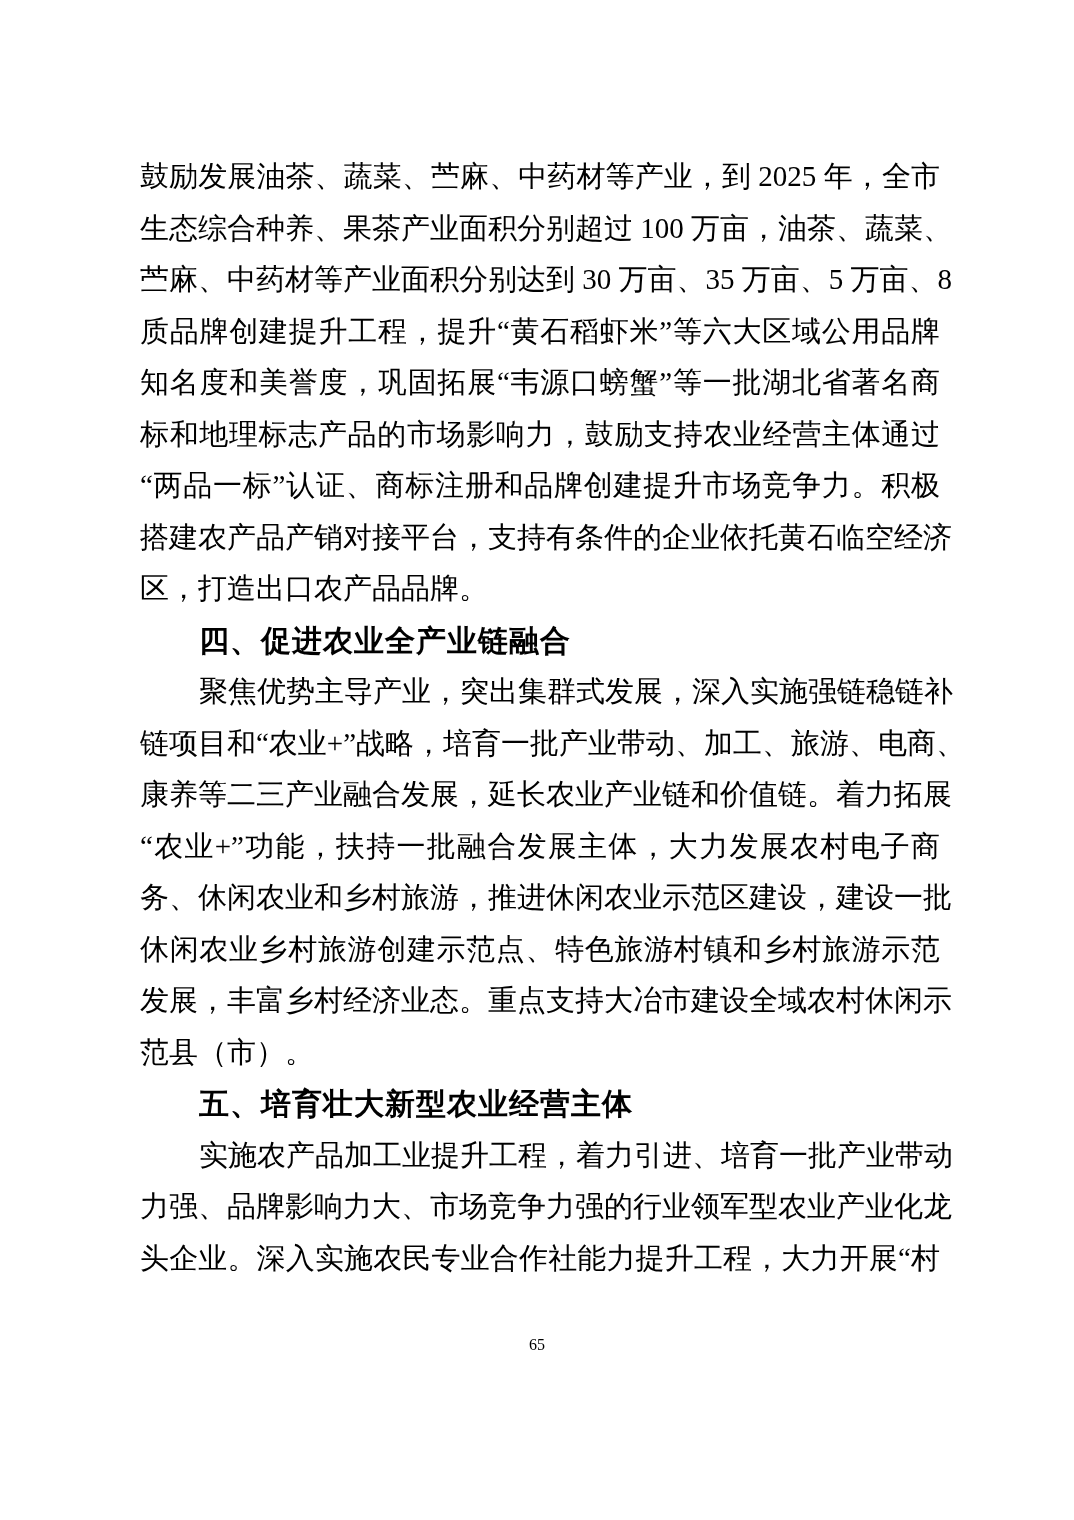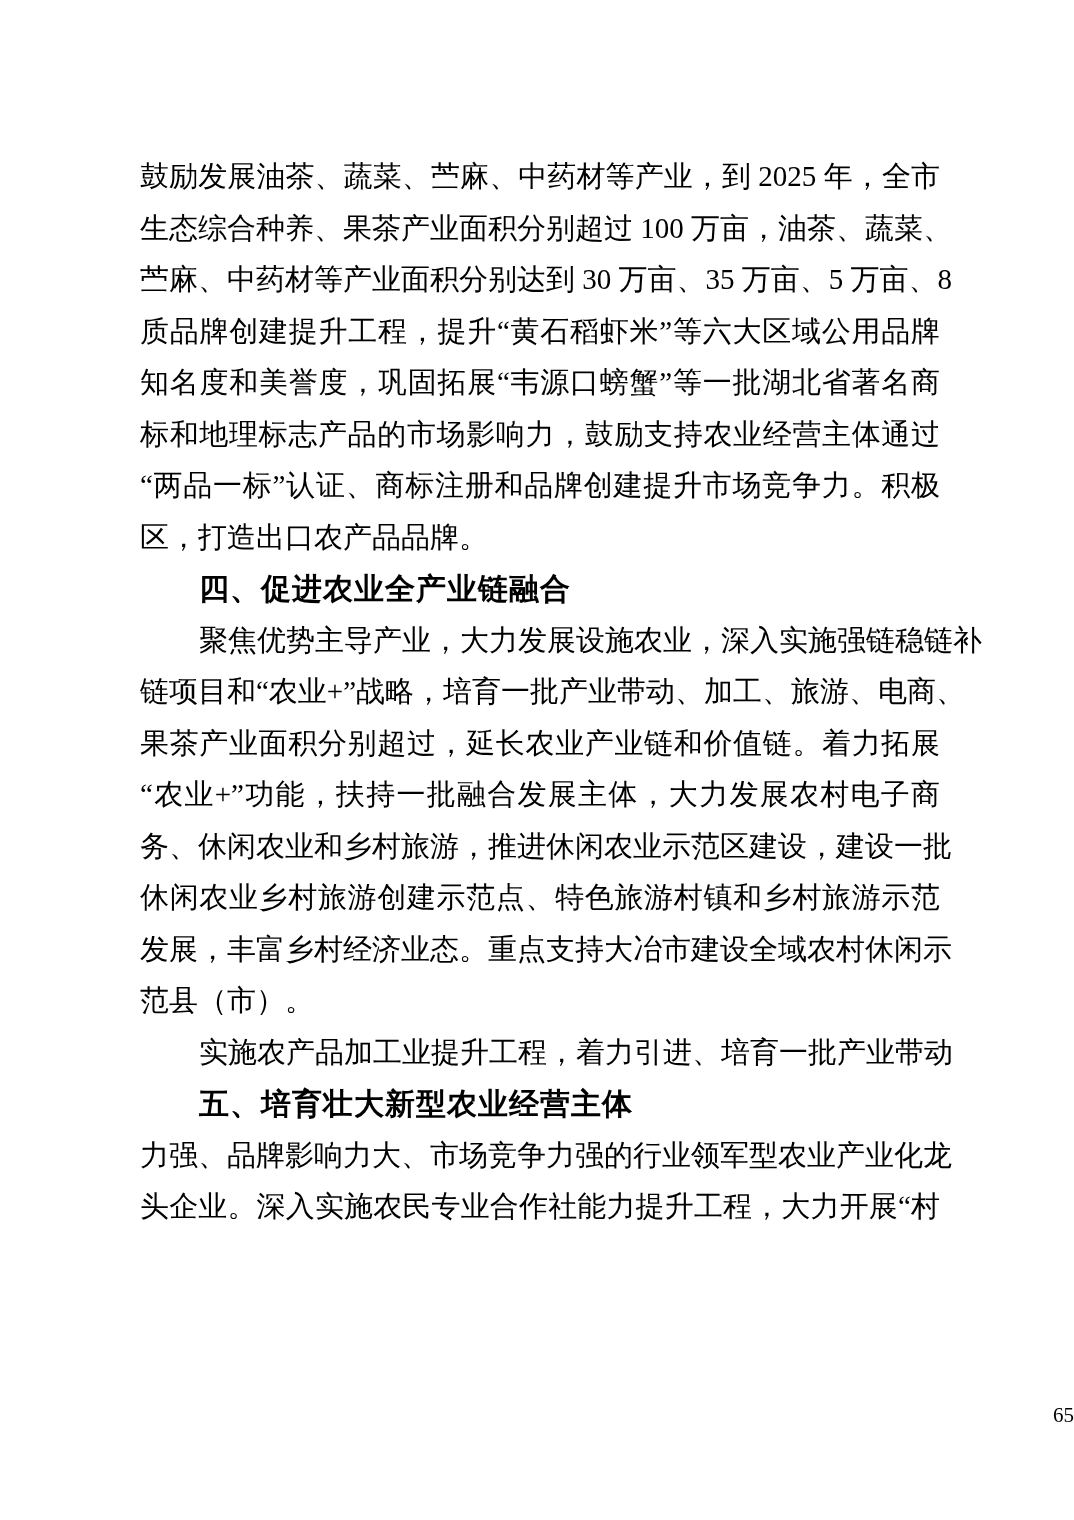--- a/index.html
+++ b/index.html
@@ -44,57 +44,58 @@
   .line.heading {
     font-family: "Liberation Sans", "DejaVu Sans", sans-serif;
     font-weight: 700;
     font-size: 30px;
     text-align: right;
     text-align-last: left;
     letter-spacing: 1px;
   }
   .page-number {
     position: absolute;
-    top: 1400px;
+    top: 1330px;
     left: 0;
     width: 100%;
-    text-align: right;
-    font-size: 21px;
+    text-align: center;
+    font-size: 16px;
     line-height: 30px;
     font-family: "Liberation Serif", "DejaVu Serif", serif;
   }
 </style>
 </head>
 <body>
 
 <div class="page">
   <div class="content">
 
     <div class="line">鼓励发展油茶、蔬菜、苎麻、中药材等产业，到 2025 年，全市</div>
     <div class="line">生态综合种养、果茶产业面积分别超过 100 万亩，油茶、蔬菜、</div>
     <div class="line">苎麻、中药材等产业面积分别达到 30 万亩、35 万亩、5 万亩、8</div>
     <div class="line">质品牌创建提升工程，提升“黄石稻虾米”等六大区域公用品牌</div>
     <div class="line">知名度和美誉度，巩固拓展“韦源口螃蟹”等一批湖北省著名商</div>
     <div class="line">标和地理标志产品的市场影响力，鼓励支持农业经营主体通过</div>
     <div class="line">“两品一标”认证、商标注册和品牌创建提升市场竞争力。积极</div>
+    <div class="line">搭建农产品产销对接平台，支持有条件的企业依托黄石临空经济</div>
     <div class="line lastline">区，打造出口农产品品牌。</div>
 
     <div class="line heading indent">四、促进农业全产业链融合</div>
 
-    <div class="line indent">聚焦优势主导产业，大力发展设施农业，深入实施强链稳链补</div>
+    <div class="line indent">聚焦优势主导产业，突出集群式发展，深入实施强链稳链补</div>
     <div class="line">链项目和“农业+”战略，培育一批产业带动、加工、旅游、电商、</div>
-    <div class="line">果茶产业面积分别超过，延长农业产业链和价值链。着力拓展</div>
+    <div class="line">康养等二三产业融合发展，延长农业产业链和价值链。着力拓展</div>
     <div class="line">“农业+”功能，扶持一批融合发展主体，大力发展农村电子商</div>
     <div class="line">务、休闲农业和乡村旅游，推进休闲农业示范区建设，建设一批</div>
     <div class="line">休闲农业乡村旅游创建示范点、特色旅游村镇和乡村旅游示范</div>
     <div class="line">发展，丰富乡村经济业态。重点支持大冶市建设全域农村休闲示</div>
     <div class="line lastline">范县（市）。</div>
 
+    <div class="line heading indent">五、培育壮大新型农业经营主体</div>
+
     <div class="line indent">实施农产品加工业提升工程，着力引进、培育一批产业带动</div>
-
-    <div class="line heading indent">五、培育壮大新型农业经营主体</div>
     <div class="line">力强、品牌影响力大、市场竞争力强的行业领军型农业产业化龙</div>
     <div class="line">头企业。深入实施农民专业合作社能力提升工程，大力开展“村</div>
 
   </div>
 
   <div class="page-number">65</div>
 </div>
 
 </body></html>

